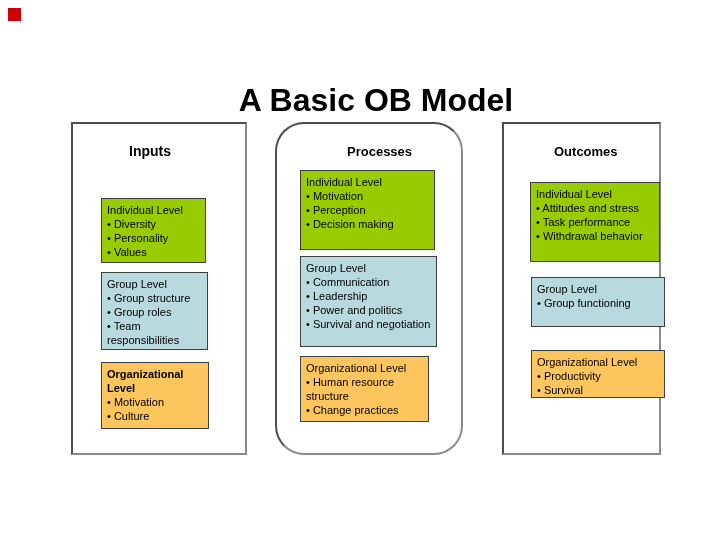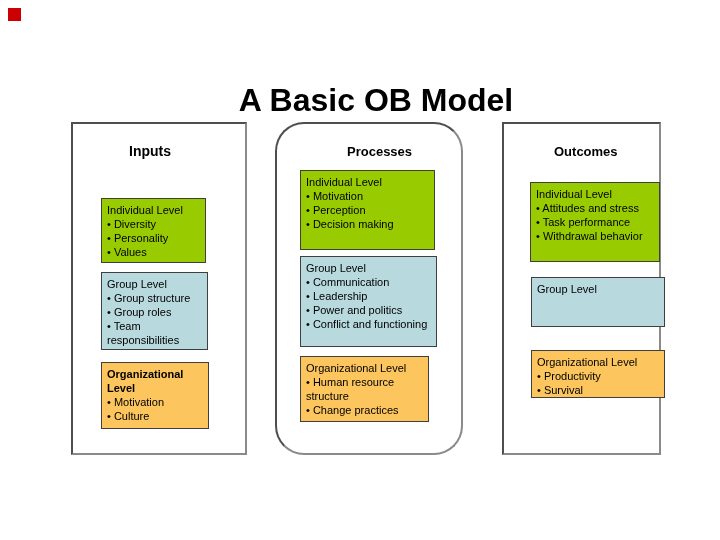--- a/index.html
+++ b/index.html
@@ -104,21 +104,21 @@
     <div>• Motivation</div>
     <div>• Perception</div>
     <div>• Decision making</div>
   </div>
 
   <div class="lvl-box c2b2" style="background-color: rgb(184, 218, 222);">
     <div class="hdr">Group Level</div>
     <div>• Communication</div>
     <div>• Leadership</div>
     <div>• Power and politics</div>
-    <div>• Conflict and functioning</div>
+    <div>• Survival and negotiation</div>
   </div>
 
   <div class="lvl-box c2b3" style="background-color: rgb(252, 197, 94);">
     <div class="hdr">Organizational Level</div>
     <div>• Human resource structure</div>
     <div>• Change practices</div>
   </div>
 </div>
 
 <div class="col col-3">
@@ -126,20 +126,21 @@
 
   <div class="lvl-box c3b1" style="background-color: rgb(153, 204, 0);">
     <div class="hdr">Individual Level</div>
     <div>• Attitudes and stress</div>
     <div>• Task performance</div>
     <div>• Withdrawal behavior</div>
   </div>
 
   <div class="lvl-box c3b2" style="background-color: rgb(184, 218, 222);">
     <div class="hdr">Group Level</div>
+    <div>• Group functioning</div>
   </div>
 
   <div class="lvl-box c3b3" style="background-color: rgb(252, 197, 94);">
     <div class="hdr">Organizational Level</div>
     <div>• Productivity</div>
     <div>• Survival</div>
   </div>
 </div>
 
 </body></html>

